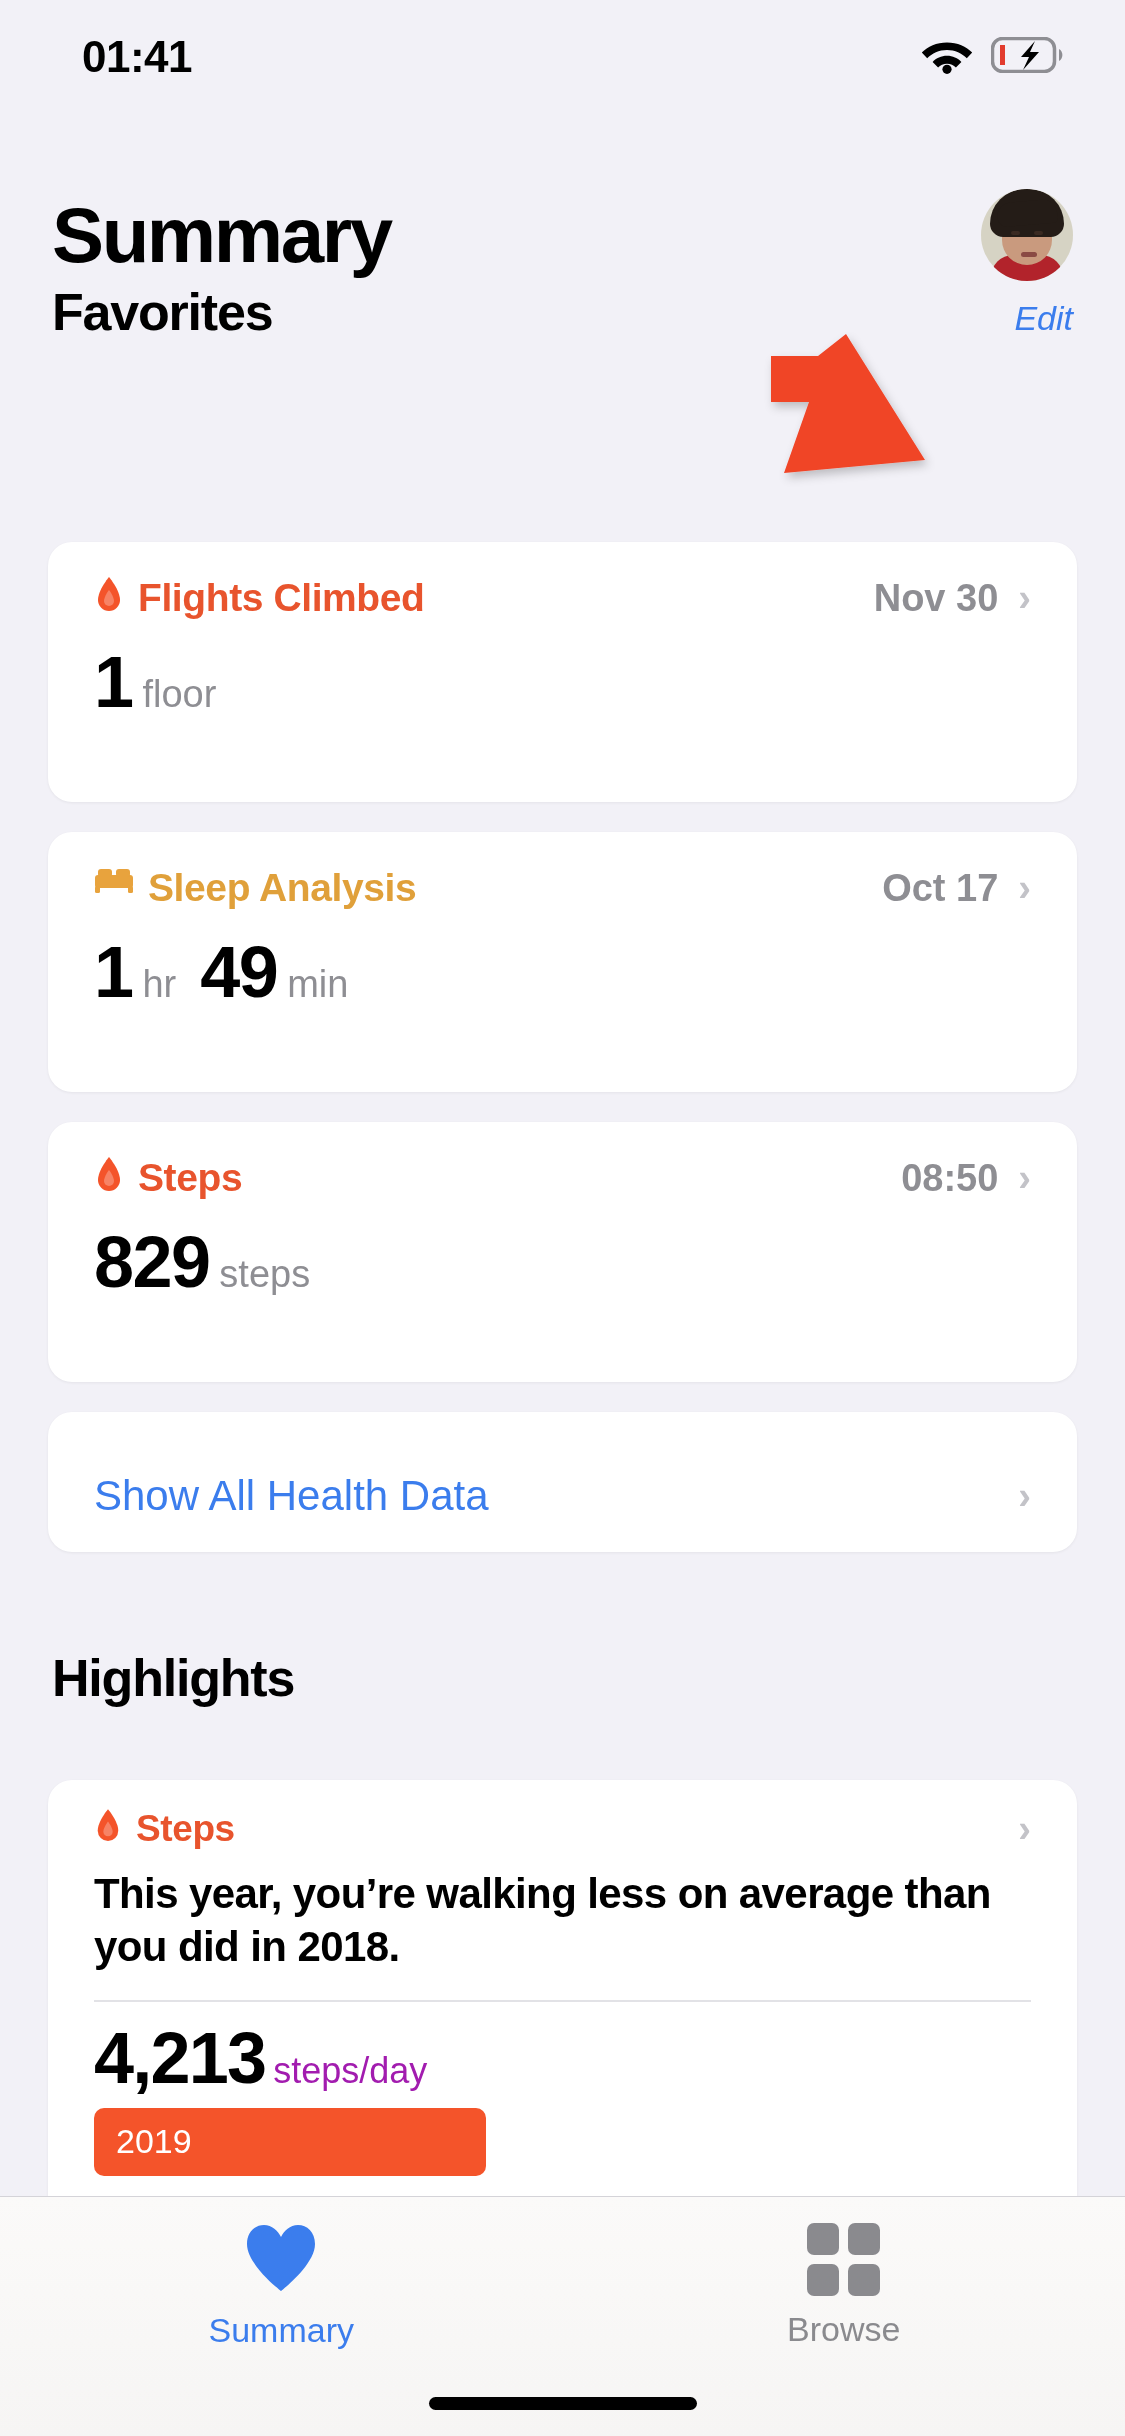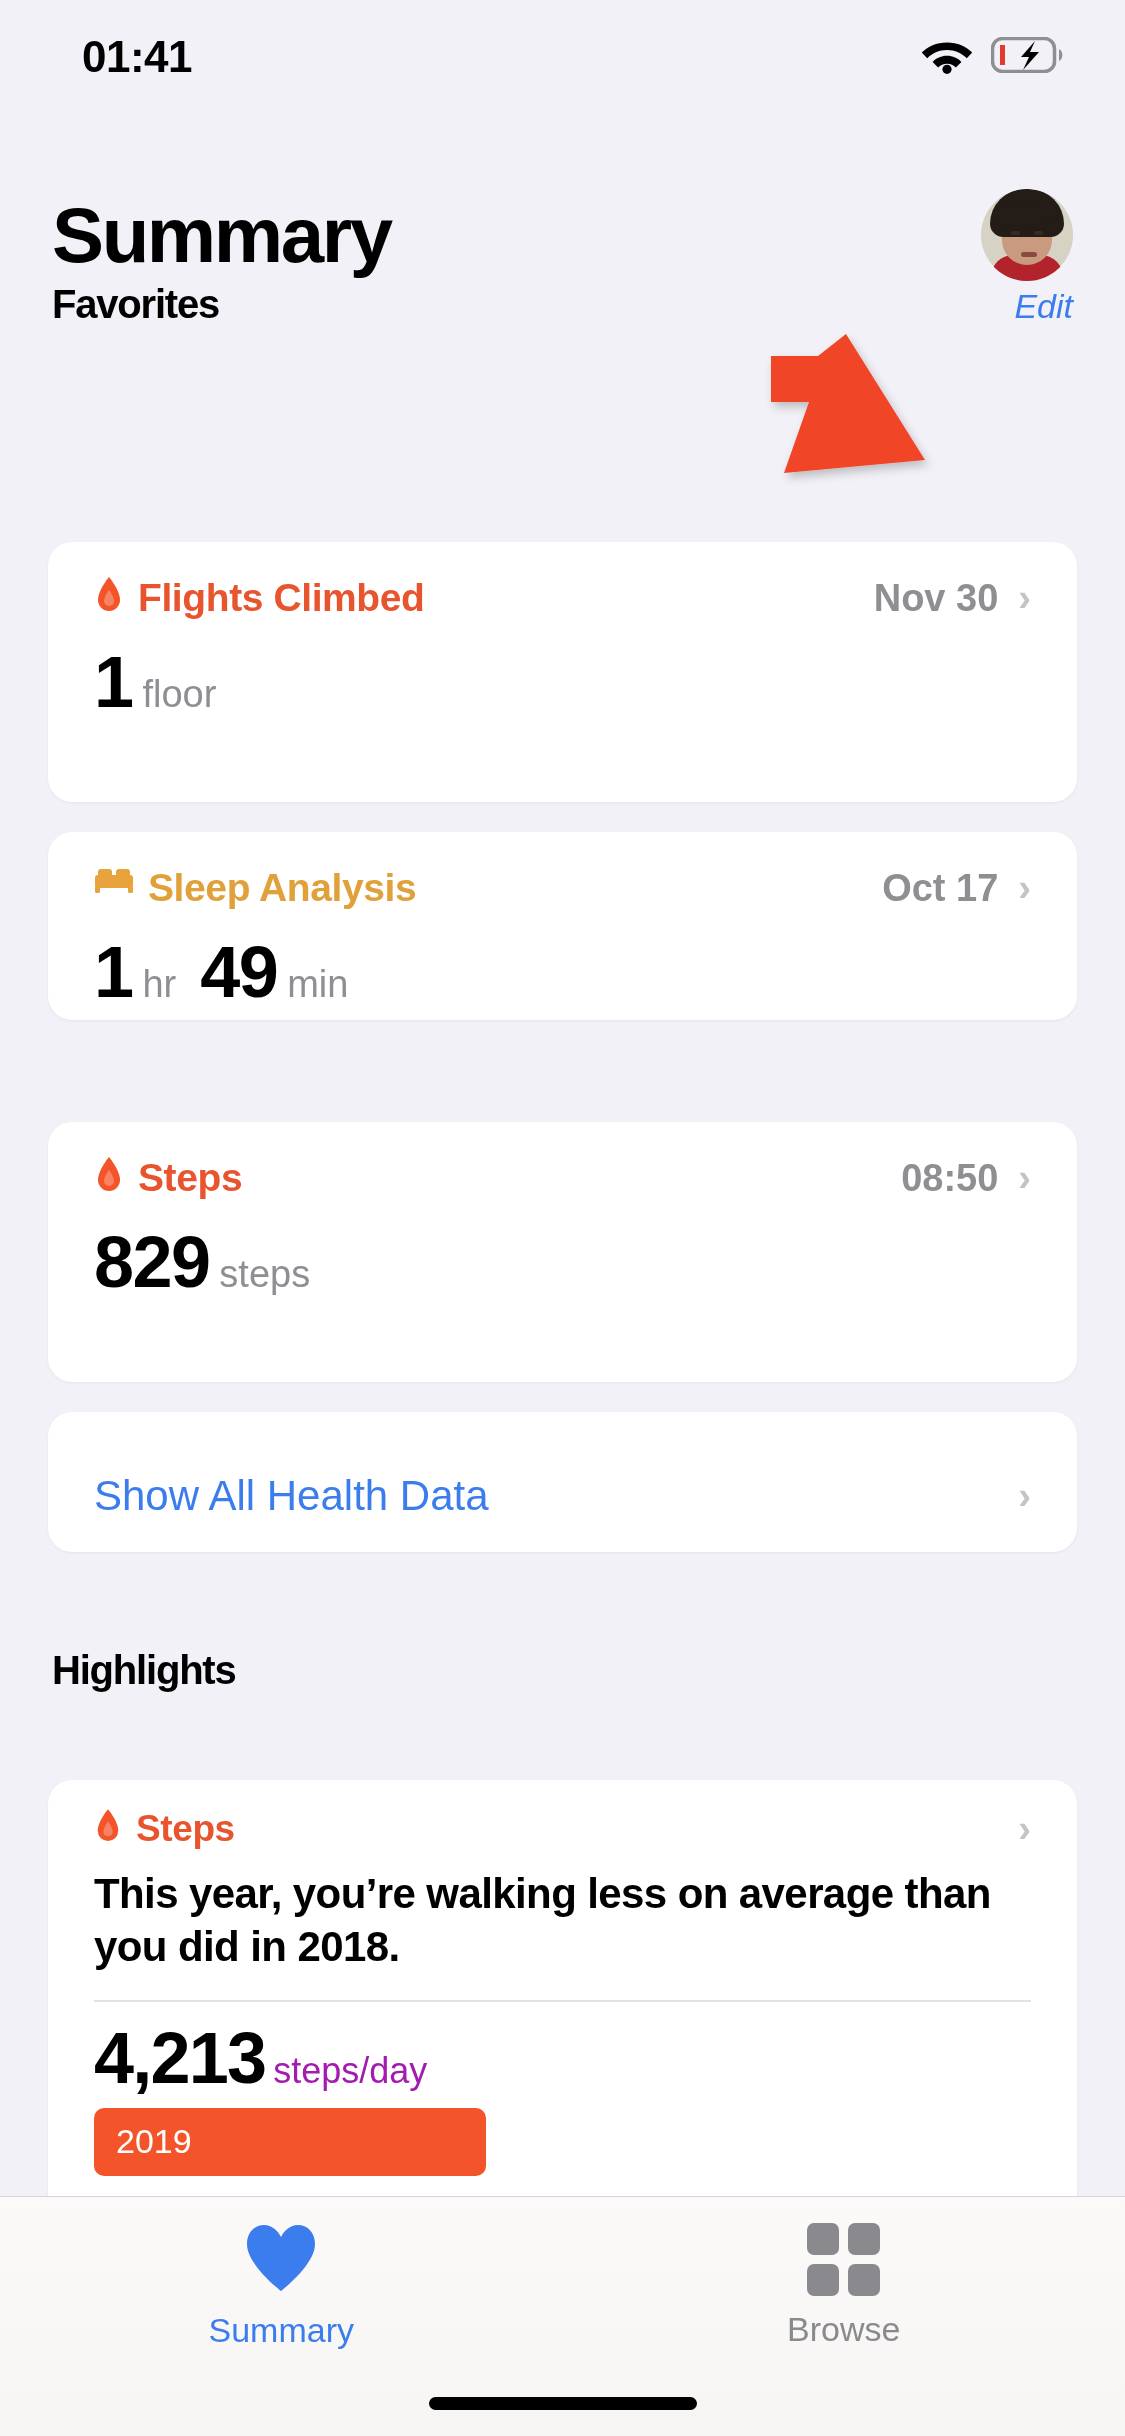--- a/index.html
+++ b/index.html
@@ -124,21 +124,21 @@
   .section-head {
     position: absolute;
     left: 0; width: 1125px;
     box-sizing: border-box;
     padding: 0 52px;
     display: flex;
     align-items: baseline;
     justify-content: space-between;
   }
   .section-title {
-    font-size: 40px;
+    font-size: 52px;
     font-weight: 700;
     letter-spacing: -1.2px;
     color: #000;
   }
   .edit-link {
     font-size: 34px;
     color: #3b7ded;
     font-weight: 400;
     font-style: italic;
   }
@@ -376,21 +376,21 @@
         <span class="metric-date">Nov 30</span>
         <span class="chev">›</span>
       </div>
     </div>
     <div class="metric-value">
       <span class="big-num">1</span>
       <span class="unit">floor</span>
     </div>
   </div>
 
-  <div class="card" style="top:832px; height:188px;">
+  <div class="card" style="top:832px; height:260px;">
     <div class="card-row">
       <div class="metric-left">
         <span>
           <svg width="40" height="28" viewBox="0 0 40 28">
             <rect x="1" y="9" width="38" height="13" rx="3" fill="#e8a33d"></rect>
             <rect x="4" y="3" width="14" height="8" rx="3" fill="#e8a33d"></rect>
             <rect x="22" y="3" width="14" height="8" rx="3" fill="#e8a33d"></rect>
             <rect x="1" y="20" width="5" height="7" rx="1.5" fill="#e8a33d"></rect>
             <rect x="34" y="20" width="5" height="7" rx="1.5" fill="#e8a33d"></rect>
           </svg>

